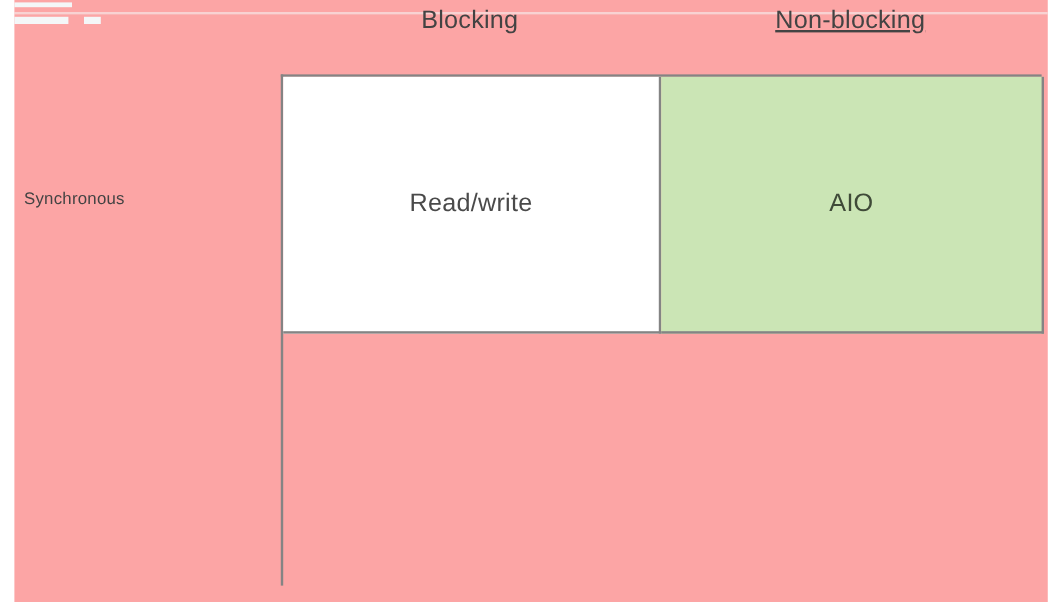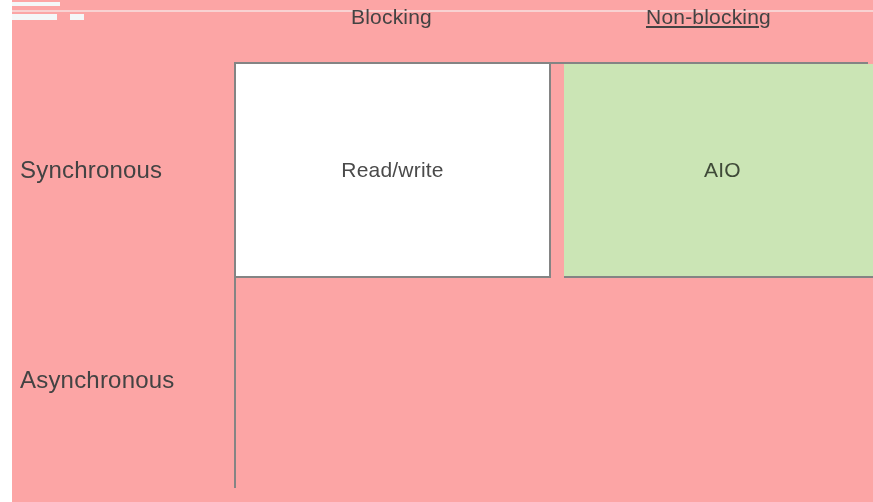--- a/index.html
+++ b/index.html
@@ -47,21 +47,21 @@
   }
   .col-header.c0 { left: 222px; top: 6px;  width: 315px; }
   .col-header.c1 { left: 537px; top: 6px;  width: 319px; text-decoration: underline; }
 
   
   .row-label {
     position: absolute;
     left: 8px;
     width: 208px;
     text-align: left;
-    font-size: 24px;
+    font-size: 14px;
     color: #434343;
     letter-spacing: .2px;
     white-space: nowrap;
     line-height: 1;
   }
   .row-label.r0 { top: 158px; }
   .row-label.r1 { top: 368px; }
 
   
   #matrix {
@@ -69,21 +69,20 @@
     left: 222px;
     top: 62px;
     width: 634px;
     height: 426px;
     display: grid;
     grid-template-columns: 315px 319px;
     grid-template-rows: 214px 212px;
     border-top: 2px solid #848484;
     border-left: 2px solid #848484;
     box-sizing: border-box;
-    gap: 13px;
   }
 
   .cell {
     position: relative;
     box-sizing: border-box;
     border-right: 2px solid #848484;
     border-bottom: 2px solid #848484;
     display: flex;
     align-items: center;
     justify-content: center;
@@ -109,21 +108,20 @@
 
   <div class="artifact a1"></div>
   <div class="artifact a2"></div>
   <div class="artifact a3"></div>
   <div class="artifact a4"></div>
 
   <div class="col-header c0">Blocking</div>
   <div class="col-header c1">Non-blocking</div>
 
   <div class="row-label r0">Synchronous</div>
-  <div class="row-label r1">Asynchronous</div>
 
   <div id="matrix">
 
     <div class="cell">
       <span class="cell-text">Read/write</span>
     </div>
 
 
 
     <div class="cell green">

